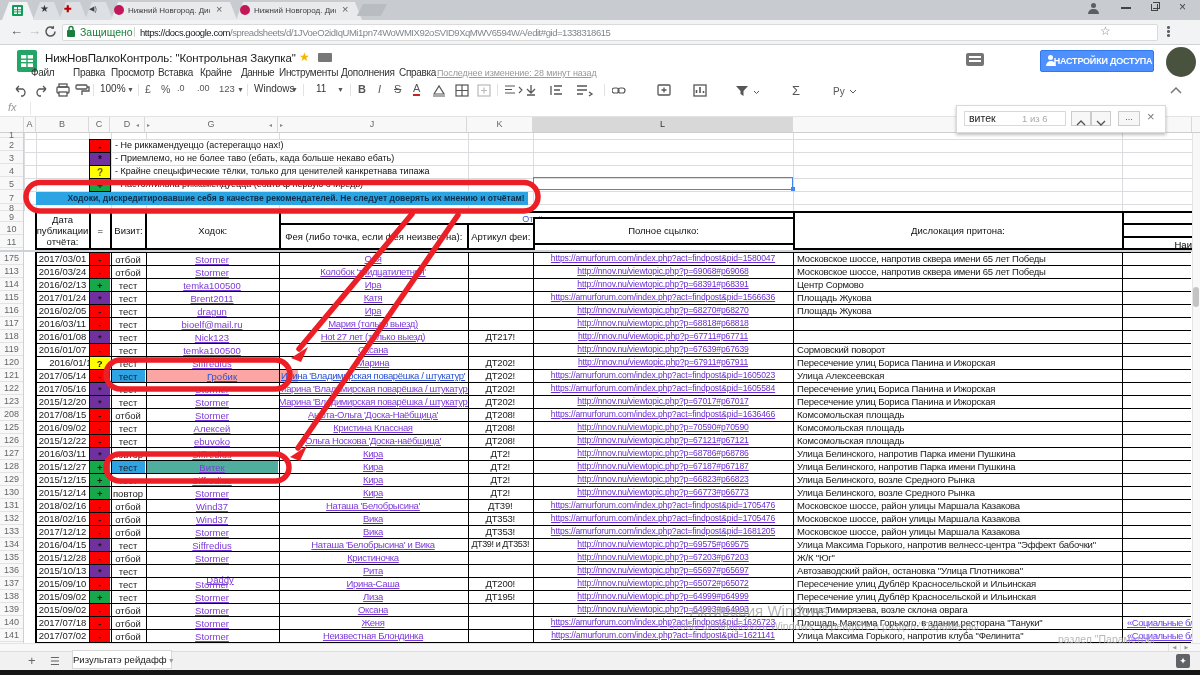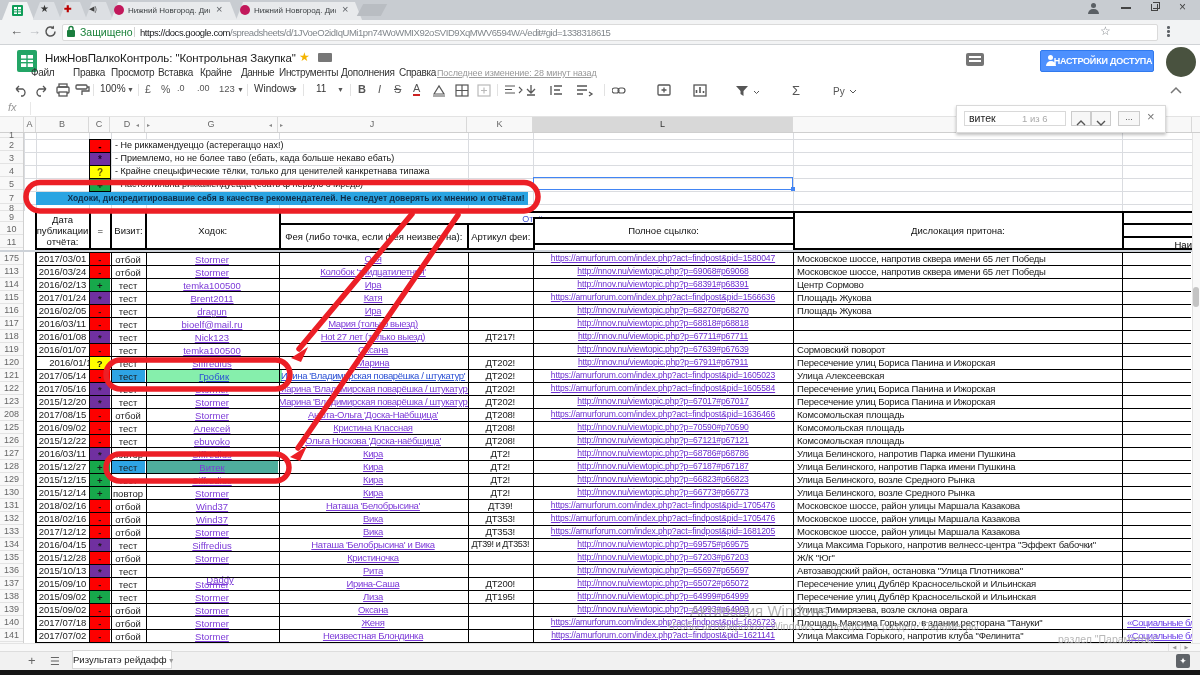--- a/index.html
+++ b/index.html
@@ -358,21 +358,21 @@
 <div class="cell" style="left:111.0px;top:356.5px;width:34.0px">тест</div>
 <div class="cell" style="left:146.0px;top:356.5px;width:132.0px"><span class="lk">Siffredius</span></div>
 <div class="cell" style="left:278.5px;top:356.0px;width:189.0px;letter-spacing:-0.35px"><span class="lk">Марина</span></div>
 <div class="cell" style="left:467.5px;top:356.0px;width:65.5px;letter-spacing:-0.2px">ДТ202!</div>
 <div class="cell lcell" style="left:533.0px;top:356.0px;width:260.0px"><span class="ul">http://nnov.nu/viewtopic.php?p=67911#p67911</span></div>
 <div class="cell mcell" style="left:797.0px;top:356.0px;width:325.0px">Пересечение улиц Бориса Панина и Ижорская</div>
 <div class="rn" style="top:369.0px">121</div>
 <div class="cell" style="left:36.0px;top:369.0px;width:53.0px">2017/05/14</div>
 <div class="cell" style="left:89.5px;top:369.5px;width:20.5px;background:#fe0000;font-weight:bold">-</div>
 <div class="cell" style="left:111.0px;top:369.5px;width:34.0px;background:#2ea4e4">тест</div>
-<div class="cell" style="left:146.0px;top:369.5px;width:136px;background:#86efac"><span class="lkb">Гробик</span></div>
+<div class="cell" style="left:146.0px;top:369.5px;width:152px;background:#fca5a5"><span class="lkb">Гробик</span></div>
 <div class="cell" style="left:278.5px;top:369.0px;width:189.0px;letter-spacing:-0.35px"><span class="lkb">Ирина 'Владимирская поварёшка / штукатур'</span></div>
 <div class="cell" style="left:467.5px;top:369.0px;width:65.5px;letter-spacing:-0.2px">ДТ202!</div>
 <div class="cell lcell" style="left:533.0px;top:369.0px;width:260.0px"><span class="ul">https://amurforum.com/index.php?act=findpost&amp;pid=1605023</span></div>
 <div class="cell mcell" style="left:797.0px;top:369.0px;width:325.0px">Улица Алексеевская</div>
 <div class="rn" style="top:382.0px">122</div>
 <div class="cell" style="left:36.0px;top:382.0px;width:53.0px">2017/05/16</div>
 <div class="cell" style="left:89.5px;top:382.5px;width:20.5px;background:#7030a0;font-weight:bold">*</div>
 <div class="cell" style="left:111.0px;top:382.5px;width:34.0px">тест</div>
 <div class="cell" style="left:146.0px;top:382.5px;width:132.0px"><span class="lk">Stormer</span></div>
 <div class="cell" style="left:278.5px;top:382.0px;width:189.0px;letter-spacing:-0.35px"><span class="lk">Марина 'Владимирская поварёшка / штукатур'</span></div>

